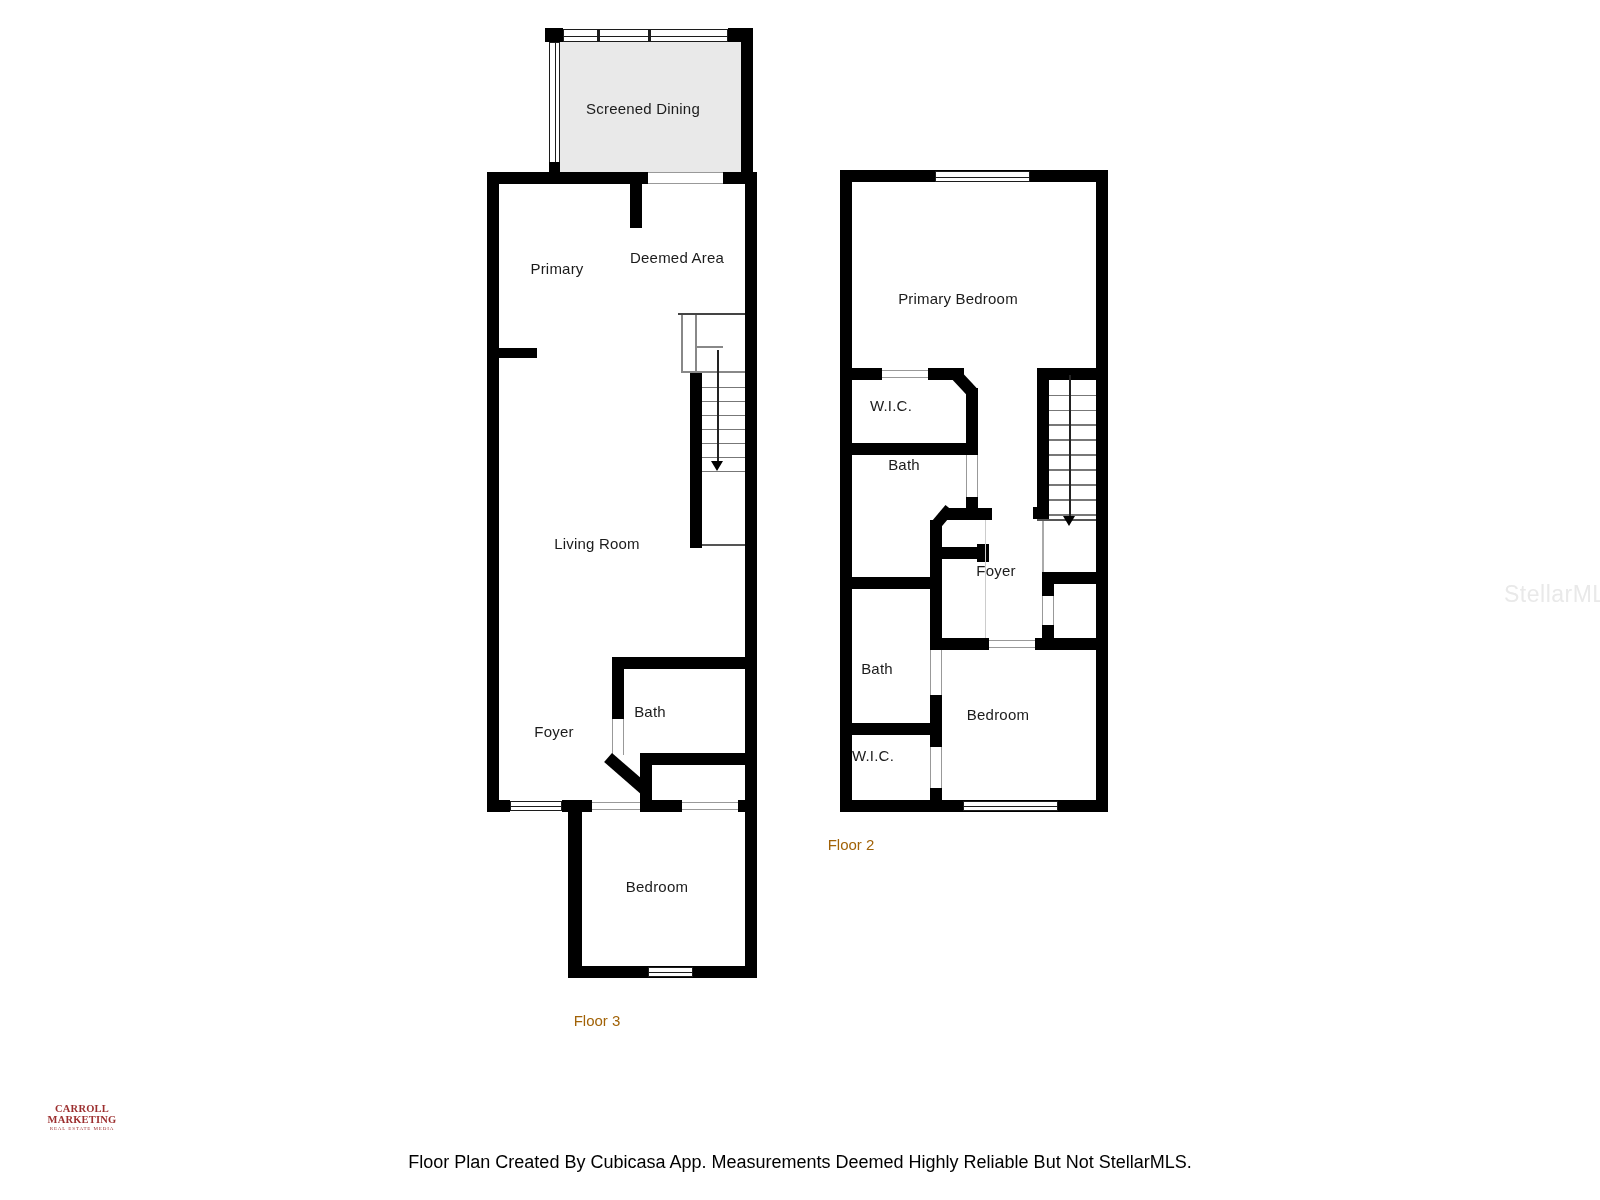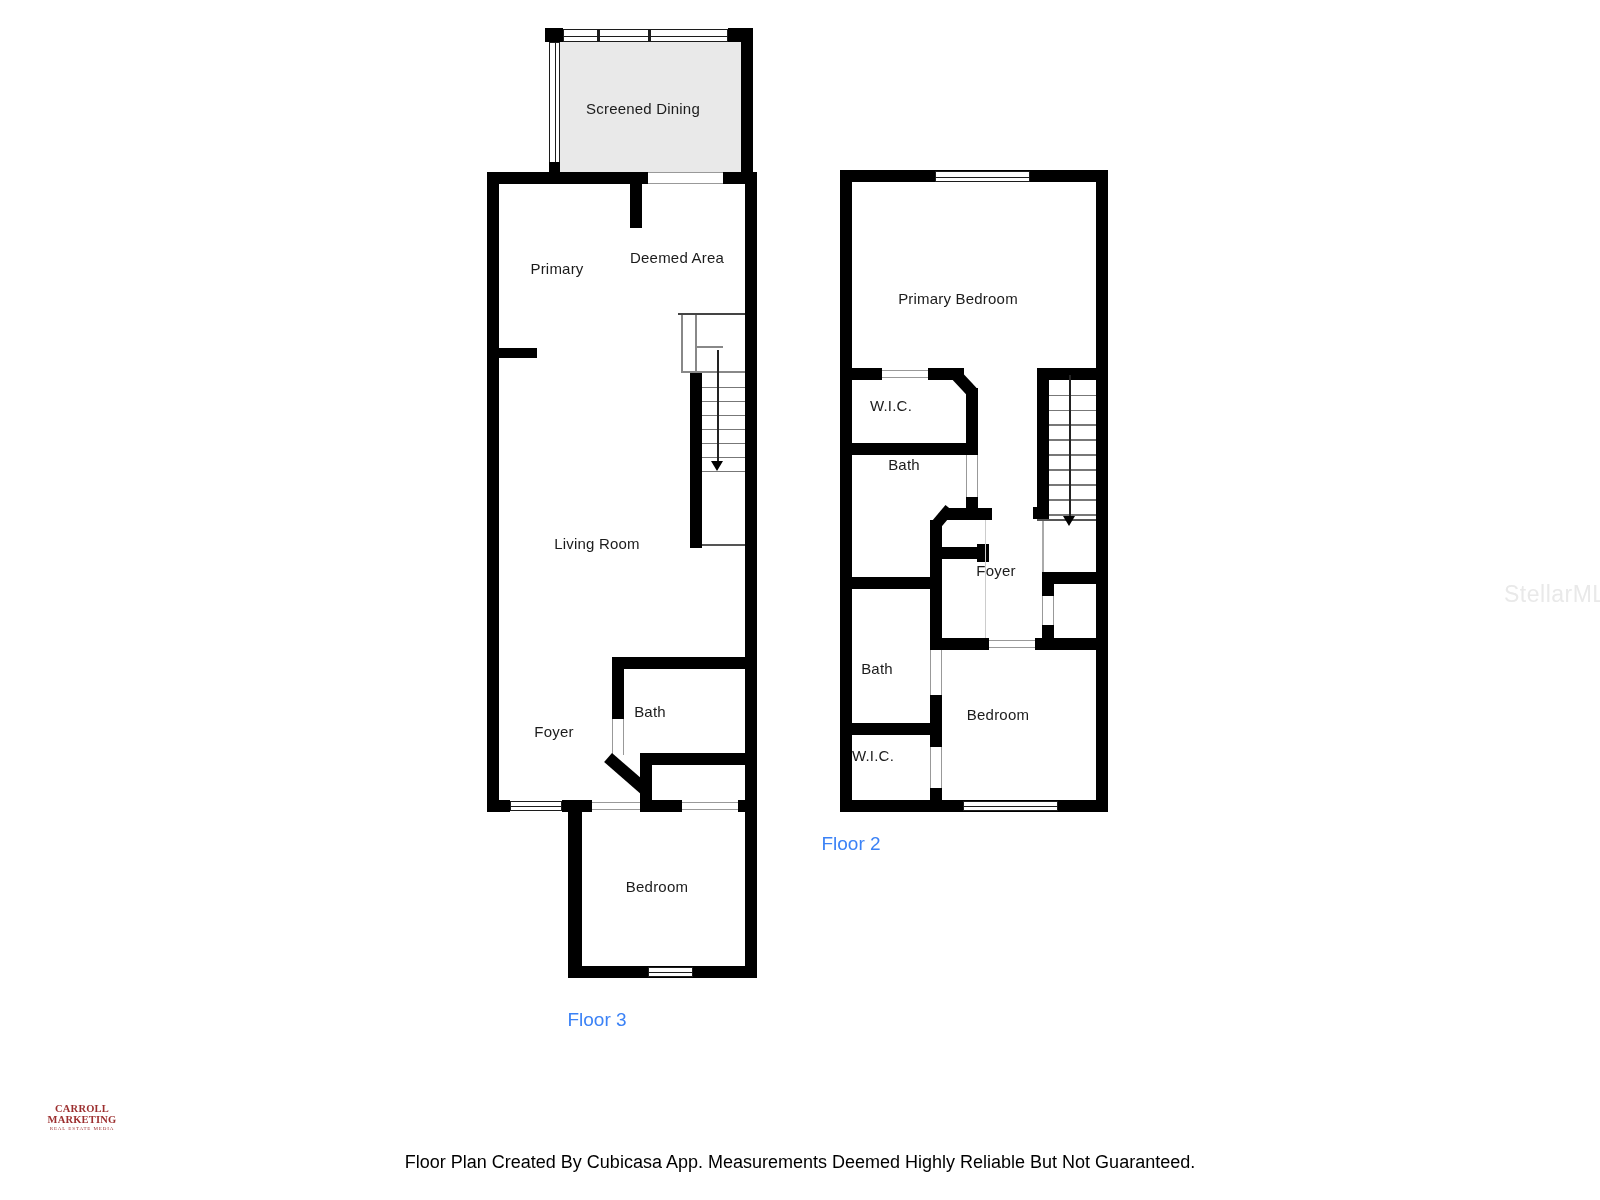--- a/index.html
+++ b/index.html
@@ -14,21 +14,21 @@
   .win-v::after{content:"";position:absolute;top:0;bottom:0;left:50%;width:1px;background:#1c1c1c}
   .mull{position:absolute;top:0;bottom:0;width:3px;background:#1c1c1c}
   .op-h{position:absolute;background:#fff;border-top:1px solid #999;border-bottom:1px solid #999;box-sizing:border-box}
   .op-v{position:absolute;background:#fff;border-left:1px solid #999;border-right:1px solid #999;box-sizing:border-box}
   .diag{position:absolute;background:#000;transform-origin:top left}
   .treads14{position:absolute;background:repeating-linear-gradient(to bottom,transparent 0 12.5px,#777 12.5px 14px)}
   .treads15{position:absolute;background:repeating-linear-gradient(to bottom,transparent 0 13.5px,#777 13.5px 15px)}
   .ah{position:absolute;width:0;height:0;border-left:6px solid transparent;border-right:6px solid transparent;border-top:10px solid #000}
   .room-label{position:absolute;transform:translate(-50%,-50%);font-size:15px;color:#1b1b1b;
               white-space:nowrap;letter-spacing:.2px}
-  .floor-label{position:absolute;transform:translate(-50%,-50%);font-size:19px;color:#3b82f6;white-space:nowrap}
+  .floor-label{position:absolute;transform:translate(-50%,-50%);font-size:15px;color:#a16207;white-space:nowrap}
   .watermark{position:absolute;left:1504px;top:581px;font-size:23px;font-weight:500;
              color:#e9e9e9;letter-spacing:.5px}
   .logo{position:absolute;left:26px;top:1103px;width:112px;text-align:center;color:#9c2f2f}
   .logo-title{font-family:"Liberation Serif",serif;font-weight:bold;font-size:10.5px;letter-spacing:.2px}
   .logo-sub{font-family:"Liberation Serif",serif;font-size:5px;letter-spacing:.9px;margin-top:1px}
   .disclaimer{position:absolute;left:0;right:0;top:1152px;text-align:center;font-size:18px;color:#000}
 </style>
 </head>
 <body>
 
@@ -155,13 +155,13 @@
   <div class="floor-label" style="left:851px;top:844px">Floor 2</div>
 </div>
 
 <div class="watermark">StellarMLS</div>
 
 <div class="logo">
   <div class="logo-title">CARROLL MARKETING</div>
   <div class="logo-sub">REAL ESTATE MEDIA</div>
 </div>
 
-<div class="disclaimer">Floor Plan Created By Cubicasa App. Measurements Deemed Highly Reliable But Not Guaranteed.</div>
+<div class="disclaimer">Floor Plan Created By Cubicasa App. Measurements Deemed Highly Reliable But Not StellarMLS.</div>
 
 </body></html>

